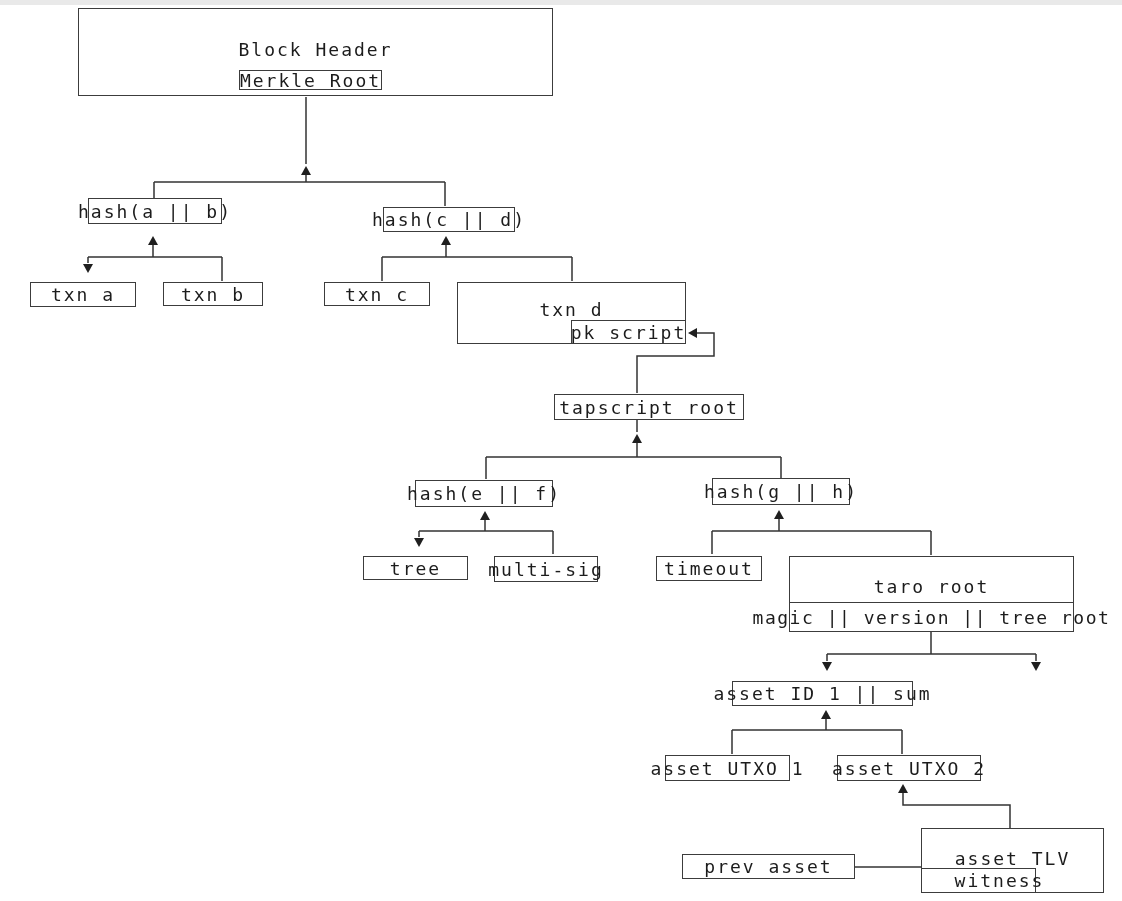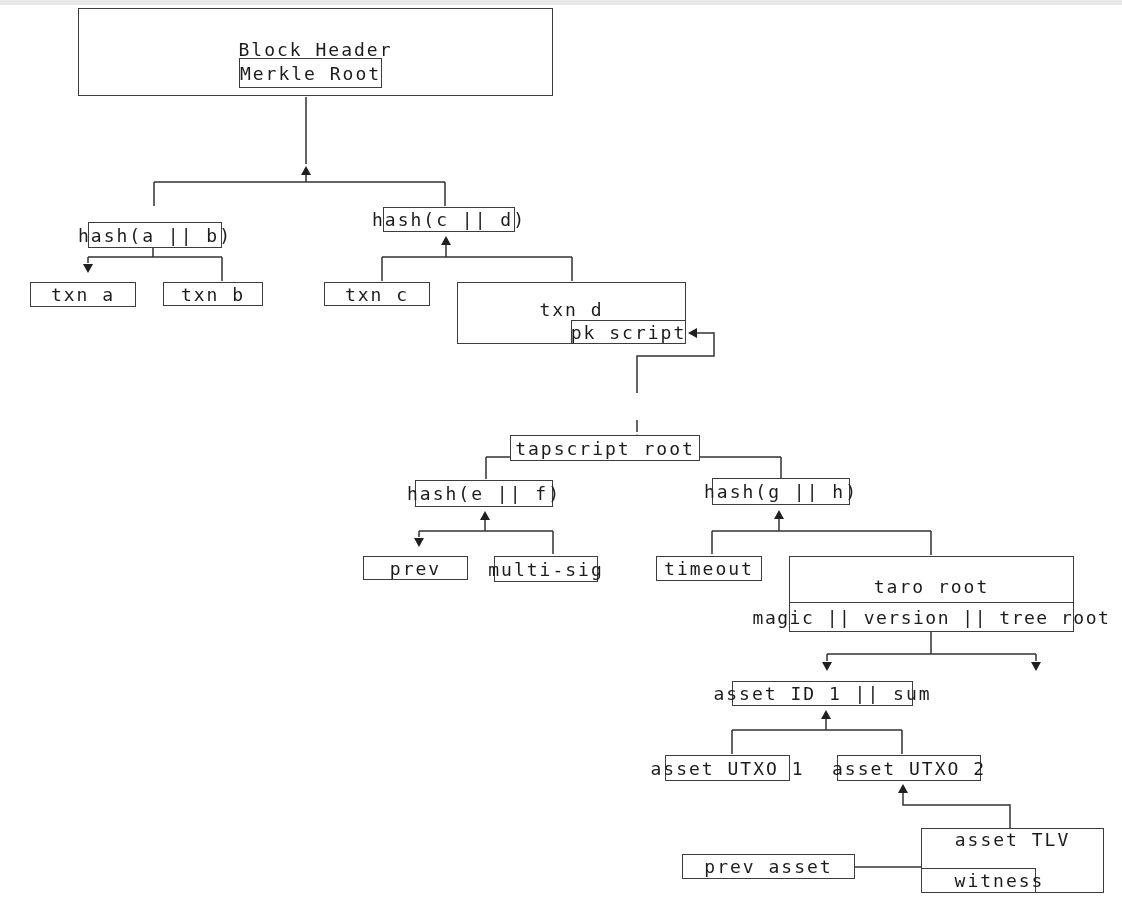--- a/index.html
+++ b/index.html
@@ -13,50 +13,50 @@
     position:absolute;box-sizing:border-box;
     border:1.5px solid #3c3c3c;background:#ffffff;
     display:flex;align-items:center;justify-content:center;
     font-size:18px;letter-spacing:2px;color:#1c1c1c;white-space:nowrap;
     z-index:10;
   }
   .sub{z-index:12;}
   
   .container-node{align-items:flex-start;}
   .n-block-header{left:78px;top:8px;width:475px;height:88px;padding-top:30px;}
-  .n-merkle-root{left:239px;top:58px;width:143px;height:30px;}
-  .n-hash-ab{left:88px;top:222px;width:134px;height:26px;}
+  .n-merkle-root{left:239px;top:70px;width:143px;height:20px;}
+  .n-hash-ab{left:88px;top:198px;width:134px;height:26px;}
   .n-hash-cd{left:383px;top:207px;width:132px;height:25px;}
   .n-txn-a{left:30px;top:282px;width:106px;height:25px;}
   .n-txn-b{left:163px;top:282px;width:100px;height:24px;}
   .n-txn-c{left:324px;top:282px;width:106px;height:24px;}
   .n-txn-d{left:457px;top:282px;width:229px;height:62px;padding-top:16px;text-align:center;}
   .n-pk-script{left:571px;top:320px;width:115px;height:24px;}
-  .n-tapscript-root{left:510px;top:394px;width:190px;height:26px;margin-top:41px;}
+  .n-tapscript-root{left:554px;top:394px;width:190px;height:26px;}
   .n-hash-ef{left:415px;top:480px;width:138px;height:27px;}
   .n-hash-gh{left:712px;top:478px;width:138px;height:27px;}
   .n-htlc{left:363px;top:556px;width:105px;height:24px;}
   .n-multi-sig{left:494px;top:556px;width:104px;height:26px;}
   .n-timeout{left:656px;top:556px;width:106px;height:25px;}
   .n-taro-root{
     left:789px;top:556px;width:285px;height:76px;
     flex-direction:column;align-items:stretch;justify-content:flex-end;padding:0;
   }
   .taro-label{
     flex:1;display:flex;align-items:flex-end;justify-content:center;padding-bottom:5px;
   }
   .taro-row{
     height:28px;border-top:1.5px solid #3c3c3c;
     display:flex;align-items:center;justify-content:center;letter-spacing:1.5px;
   }
   .n-asset-id-1{left:732px;top:681px;width:181px;height:25px;}
   .n-asset-id-2{left:940px;top:682px;width:176px;height:25px;}
   .n-asset-utxo-1{left:665px;top:755px;width:125px;height:26px;}
   .n-asset-utxo-2{left:837px;top:755px;width:144px;height:26px;}
-  .n-asset-tlv{left:921px;top:828px;width:183px;height:65px;}
+  .n-asset-tlv{left:921px;top:828px;width:183px;height:65px;padding-top:19px;}
   .n-witness{left:921px;top:868px;width:115px;height:25px;padding-left:42px;}
   .n-prev-asset{left:666px;top:854px;width:173px;height:25px;margin-left:16px;}
   #wires{position:absolute;left:0;top:0;z-index:5;pointer-events:none;}
   .ln{fill:none;stroke:#333333;stroke-width:1.5;}
   .ah{fill:#1f1f1f;stroke:none;}
 </style>
 </head>
 <body>
 
 <div id="canvas">
@@ -147,21 +147,21 @@
   </div>
 
   <div class="node n-hash-ef">
     <span>hash(e || f)</span>
   </div>
   <div class="node n-hash-gh">
     <span>hash(g || h)</span>
   </div>
 
   <div class="node n-htlc">
-    <span>prev</span>
+    <span>tree</span>
   </div>
   <div class="node n-multi-sig">
     <span>multi-sig</span>
   </div>
   <div class="node n-timeout">
     <span>timeout</span>
   </div>
 
   <div class="node n-taro-root">
     <div class="taro-label">

